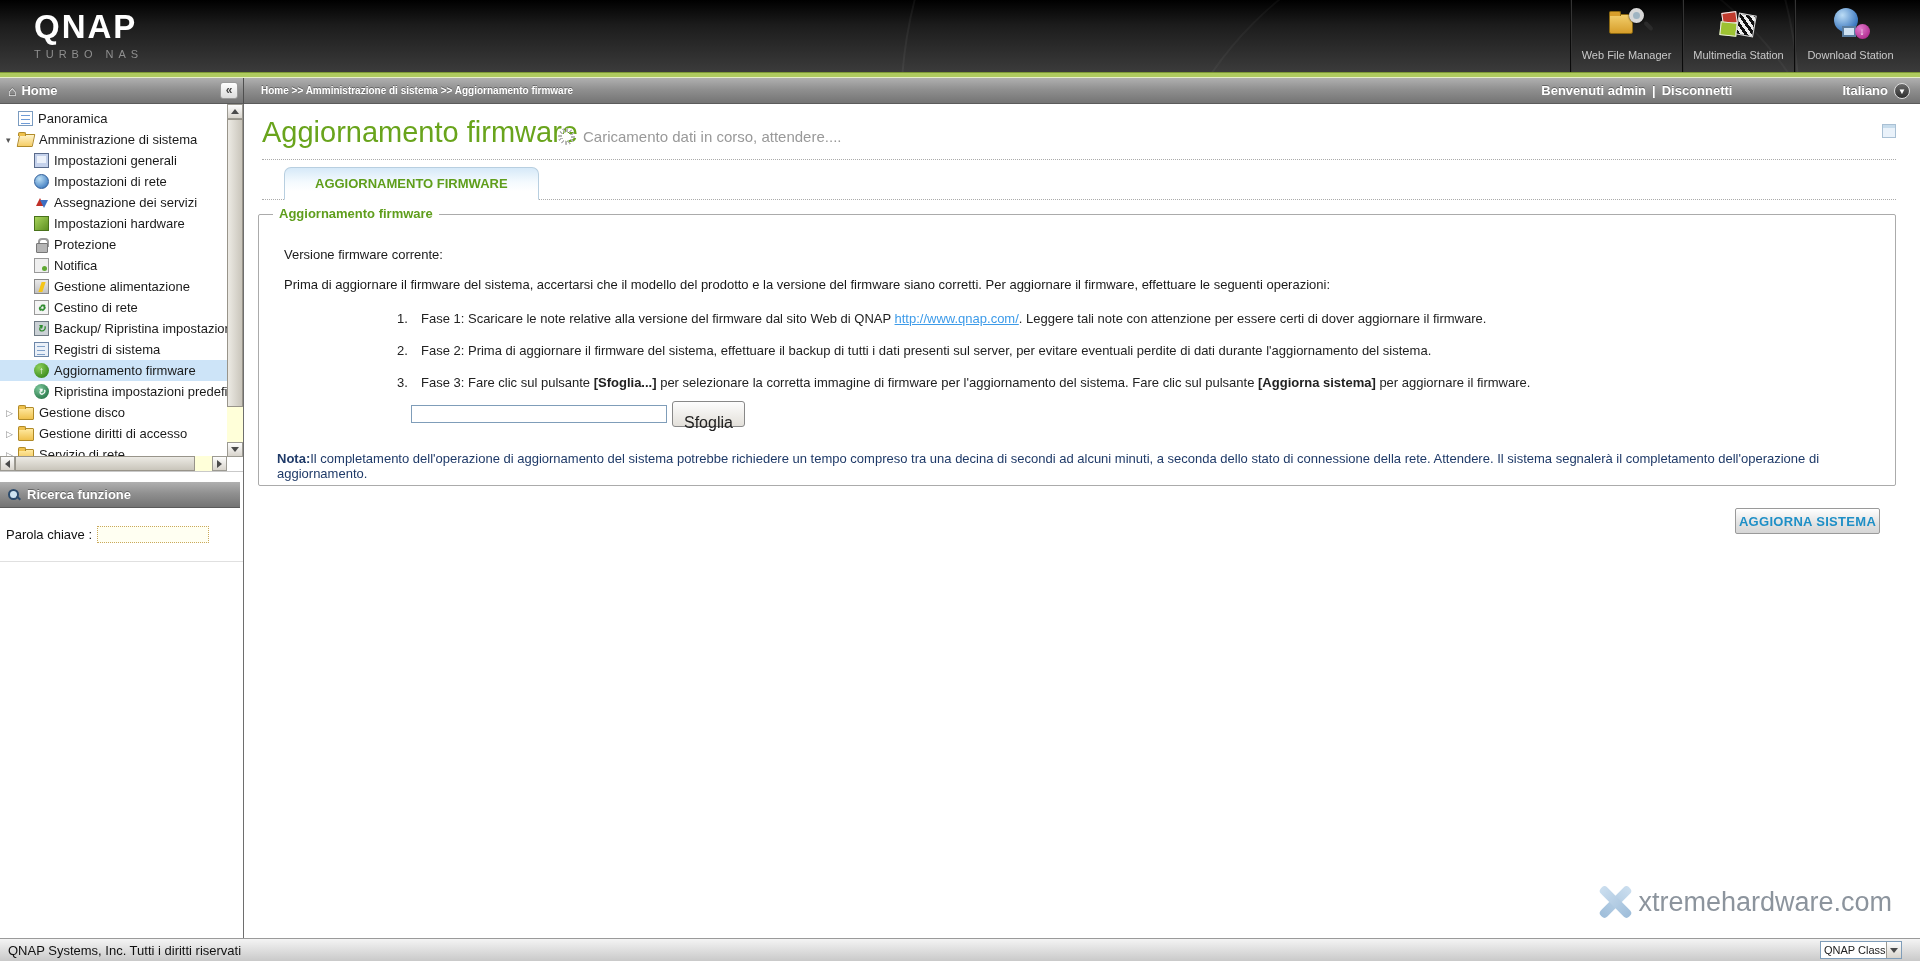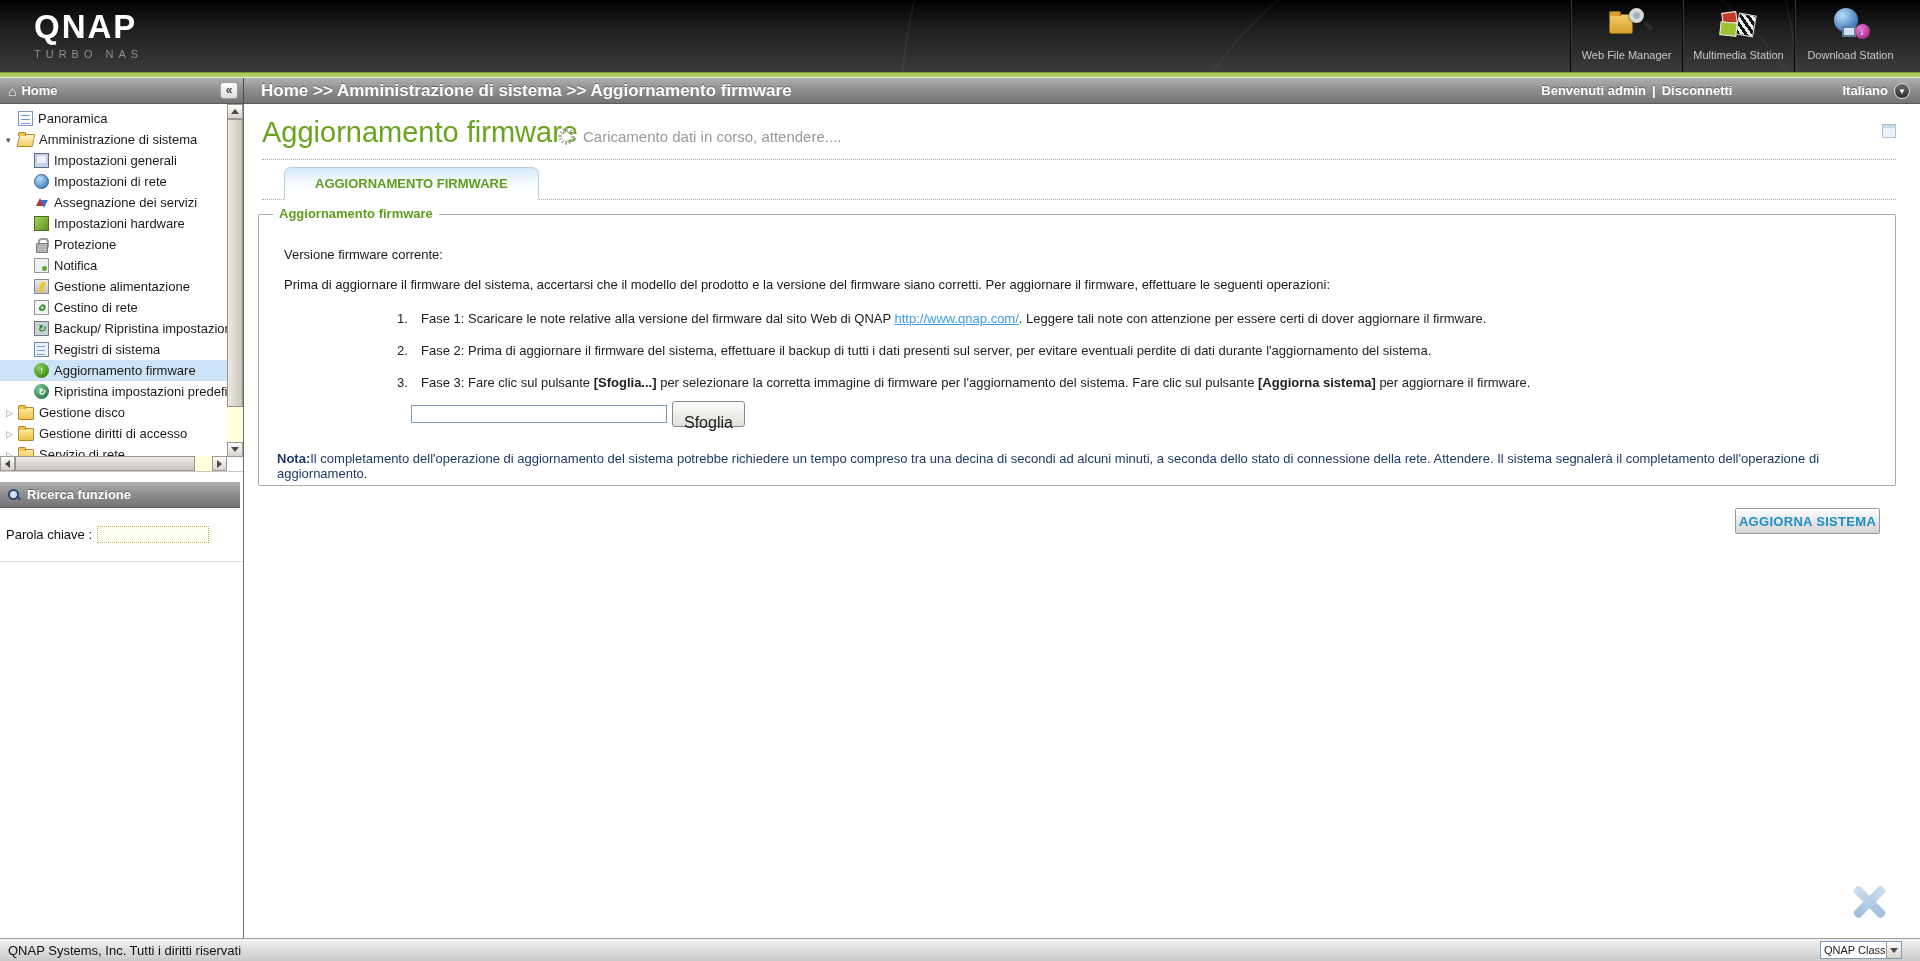--- a/index.html
+++ b/index.html
@@ -65,21 +65,21 @@
   .gbar { background:linear-gradient(#B0B0B0, #909090 45%, #747474);
     border-bottom:1px solid #5b5b5b; color:#fff; font-weight:bold;
     text-shadow:0 -1px 0 rgba(0,0,0,0.35); display:flex; align-items:center; }
   .bar-left { width:244px; border-right:1px solid #4f4f4f; padding:0 5px 0 8px; }
   .bar-left .home-ic { font-size:14px; margin-right:5px; }
   .bar-left .btitle { flex:1; font-size:13px; }
   .collapse-btn { width:18px; height:17px; background:linear-gradient(#fff,#dcdcdc);
     border:1px solid #9a9a9a; border-radius:3px; color:#444; font-weight:bold; font-size:12px;
     line-height:15px; text-align:center; cursor:pointer; text-shadow:none; }
   .bar-main { flex:1; padding:0 10px 0 17px; }
-  .bar-main .crumb { font-size:17px; }
+  .bar-main .crumb { font-size:10px; }
   .bar-right { margin-left:auto; display:flex; align-items:center; font-size:13px; }
   .bar-right .logout { cursor:pointer; }
   .bar-right .pipe { margin:0 6px; }
   .lang { margin-left:110px; display:flex; align-items:center; font-weight:bold; }
   .lang-btn { width:16px; height:16px; border-radius:50%; background:linear-gradient(#6a6a6a,#2e2e2e);
     border:1px solid #ddd; color:#fff; font-size:8px; line-height:15px; text-align:center;
     margin-left:6px; cursor:pointer; text-shadow:none; }
 
   
   .sidebar { position:absolute; left:0; top:104px; width:244px; height:834px; background:#fff;
@@ -455,20 +455,21 @@
       </div>
       <div class="notarow">
         <b>Nota:</b><span>Il completamento dell'operazione di aggiornamento del sistema potrebbe richiedere un tempo compreso tra una decina di secondi ad alcuni minuti, a seconda dello stato di connessione della rete. Attendere. Il sistema segnalerà il completamento dell'operazione di aggiornamento.</span>
       </div>
     </div>
 
     <button class="update-btn">AGGIORNA SISTEMA</button>
 
     <div class="watermark">
       <span class="wm-x"></span>
+      <span class="wm-text">xtremehardware.com</span>
     </div>
   </div>
 
   <div class="footer">
     <span class="copyright">QNAP Systems, Inc. Tutti i diritti riservati</span>
     <div class="theme-select">
       <span class="tval">QNAP Classic</span>
       <span class="tarrow">
           <span class="tri"></span>
         </span>

